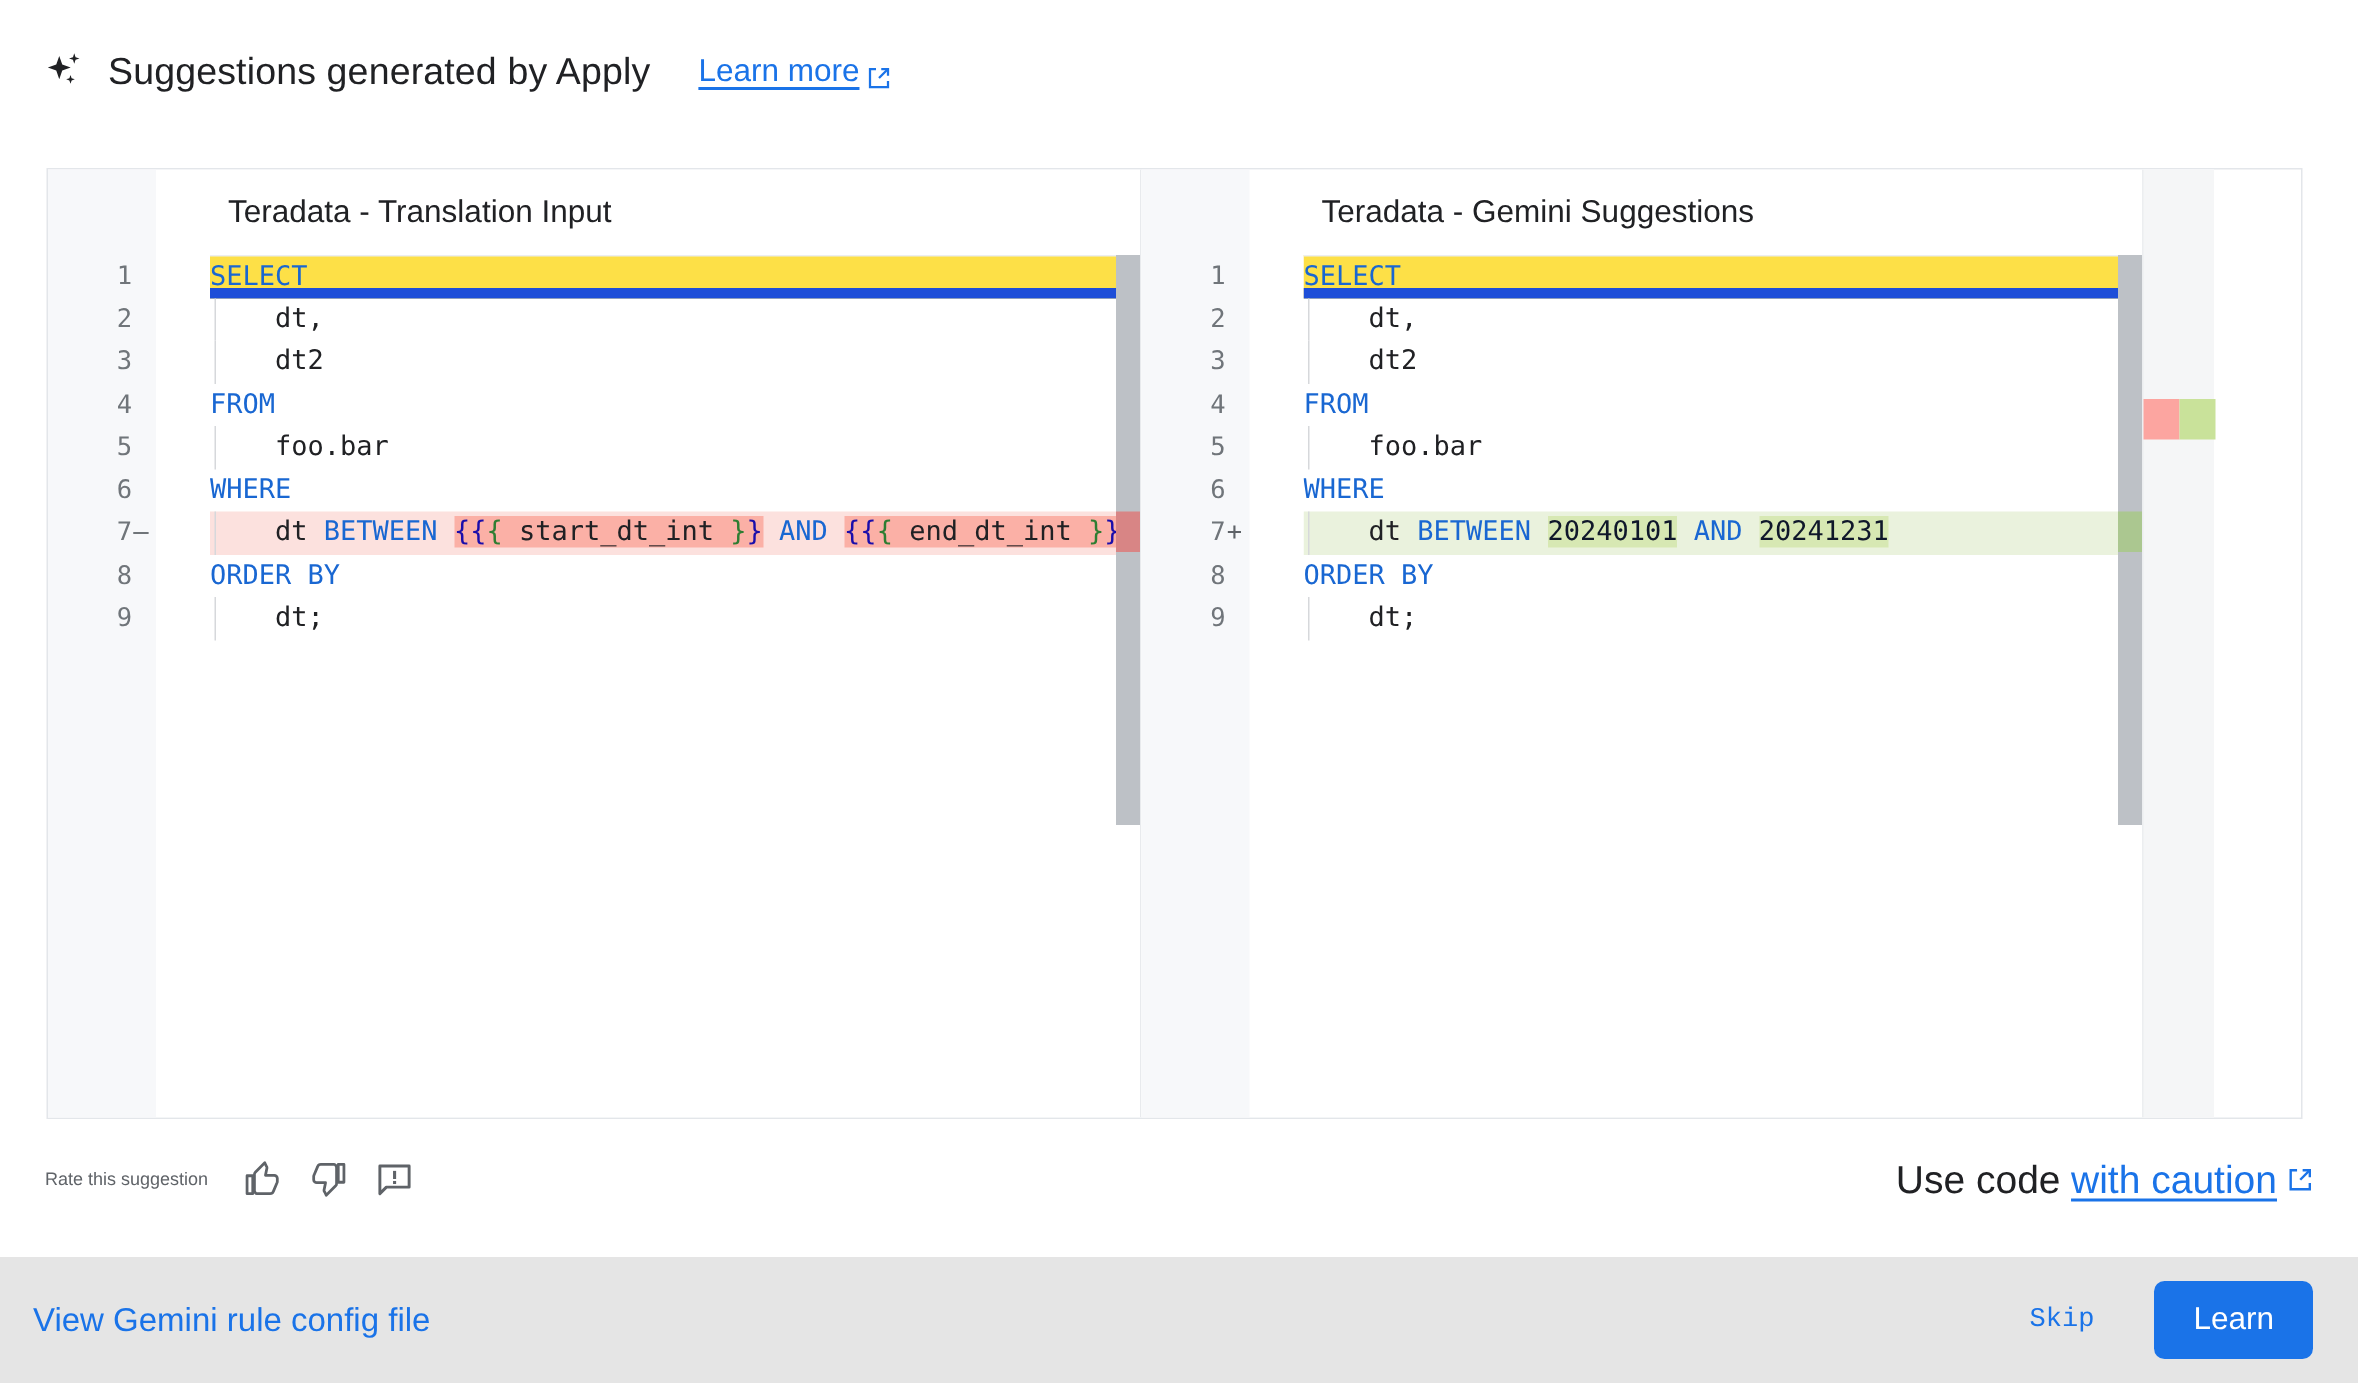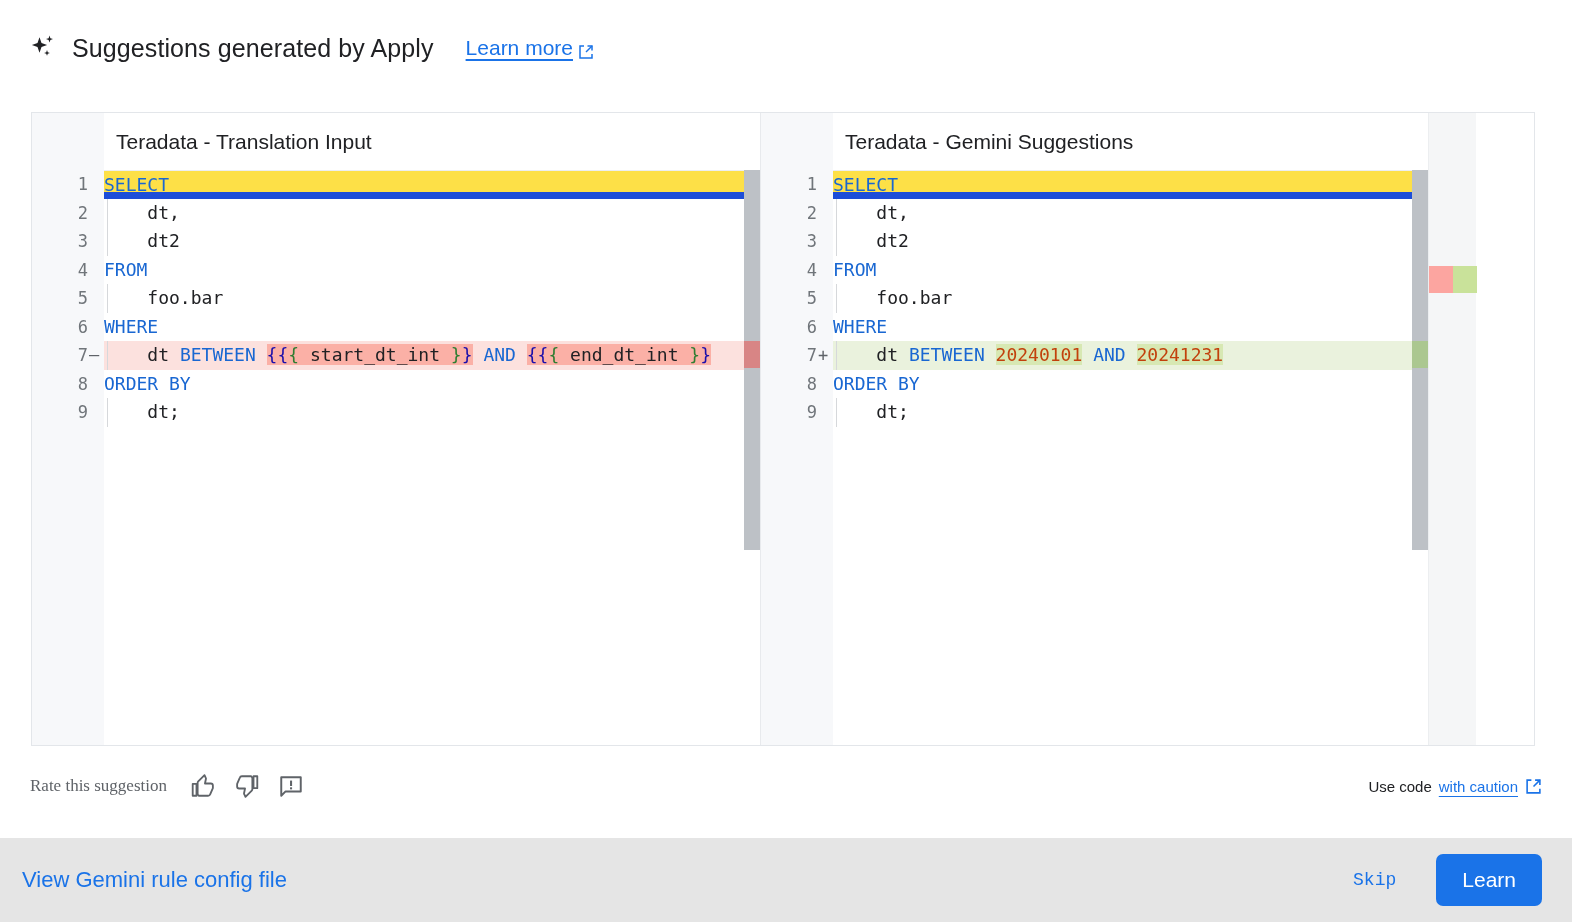--- a/index.html
+++ b/index.html
@@ -88,20 +88,21 @@
     text-align: center;
     font-size: 17px;
     color: #5f6368;
   }
 
   .code-col {
     flex: 1 1 auto;
     position: relative;
     min-width: 0;
     overflow: hidden;
+    margin-left: 36px;
   }
   .pane-title {
     height: 57px;
     line-height: 57px;
     padding-left: 12px;
     font-family: "Liberation Sans", sans-serif;
     font-size: 21px;
     color: #202124;
     background: #ffffff;
     white-space: nowrap;
@@ -123,21 +124,21 @@
   .indent-guide {
     position: absolute;
     left: 3px;
     top: 0;
     bottom: 0;
     width: 1px;
     background: #d6d8db;
   }
 
   .kw  { color: #1967d2; }
-  .num-lit { color: #c2410c; }
+  .num-lit { color: #0f172a; }
   .brace-blue  { color: #1a0dab; }
   .brace-green { color: #2e7d32; }
   .hl-del { background: #fbb0a6; }
   .hl-add { background: #d7e8b3; }
 
   
   .vscroll {
     position: absolute;
     top: 0;
     width: 16px;
@@ -174,28 +175,28 @@
     position: absolute;
     left: 30px;
     right: 30px;
     top: 762px;
     height: 48px;
     display: flex;
     align-items: center;
     justify-content: space-between;
   }
   .rate-left { display: flex; align-items: center; gap: 17px; }
-  .rate-label { font-size: 17px; color: #5f6368; font-family: Liberation Serif, serif; }
+  .rate-label { font-size: 12px; color: #5f6368; }
   .rate-icons { display: flex; align-items: center; gap: 18px; margin-left: 6px; }
   .icon-btn { width: 26px; height: 26px; cursor: pointer; display: block; }
   .caution {
     display: flex;
     align-items: center;
     gap: 7px;
-    font-size: 15px;
+    font-size: 26px;
     color: #202124;
     white-space: nowrap;
   }
   .caution a {
     color: #1a73e8;
     text-decoration: underline;
     text-underline-offset: 4px;
     cursor: pointer;
   }
   .caution .ext-icon { width: 17px; height: 17px; }

